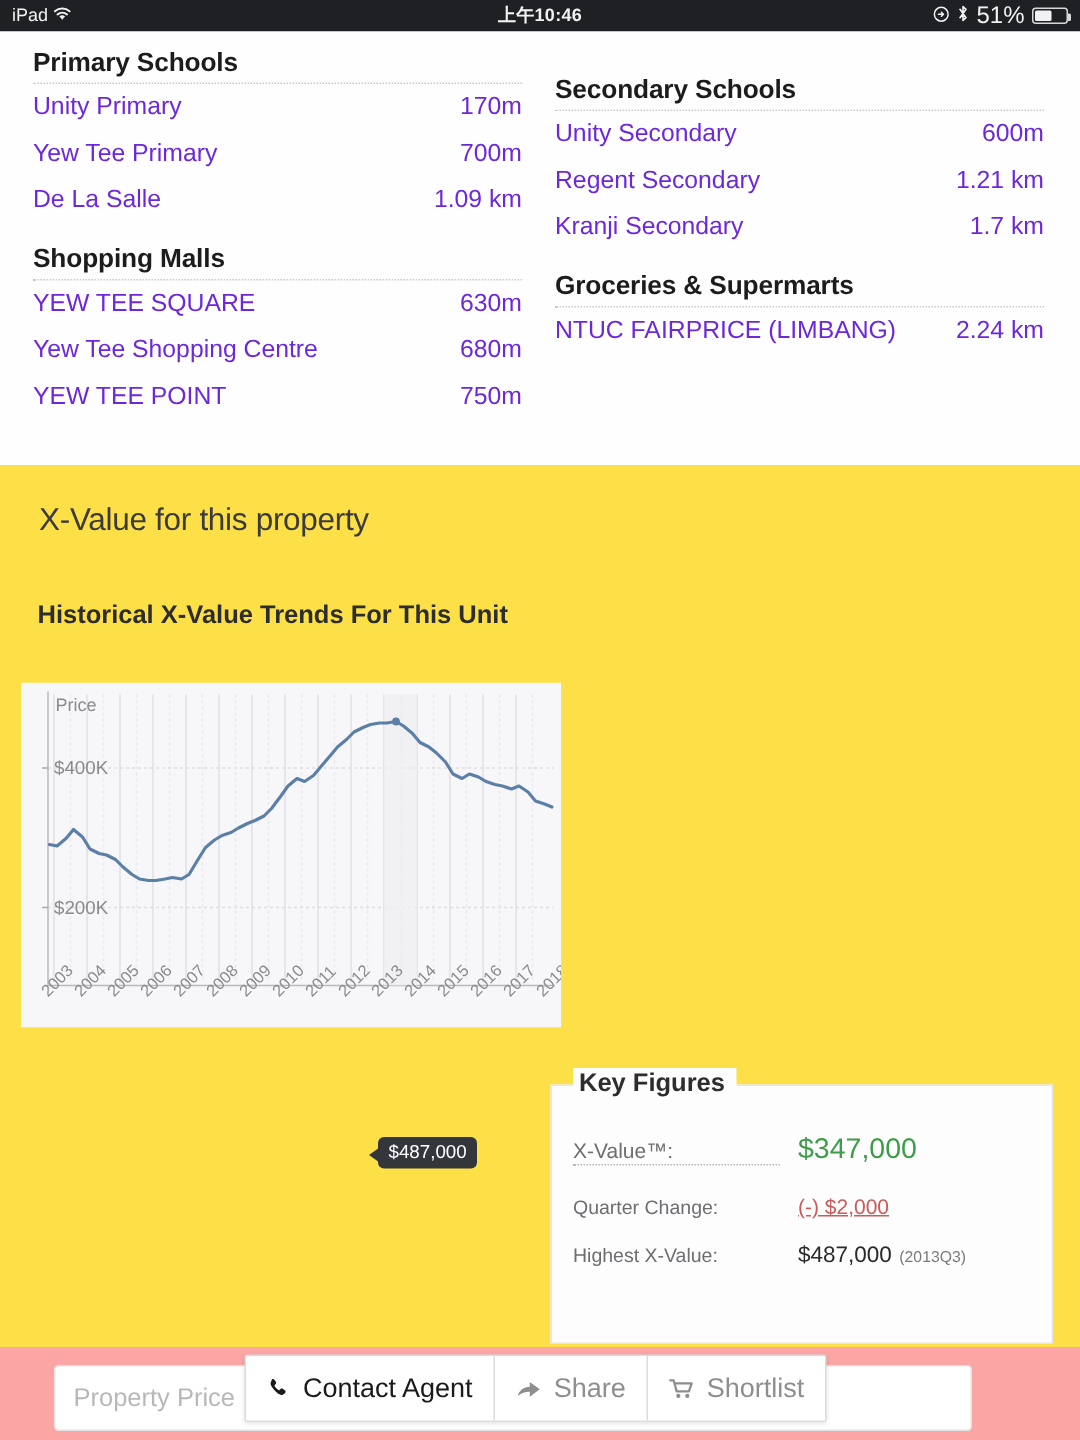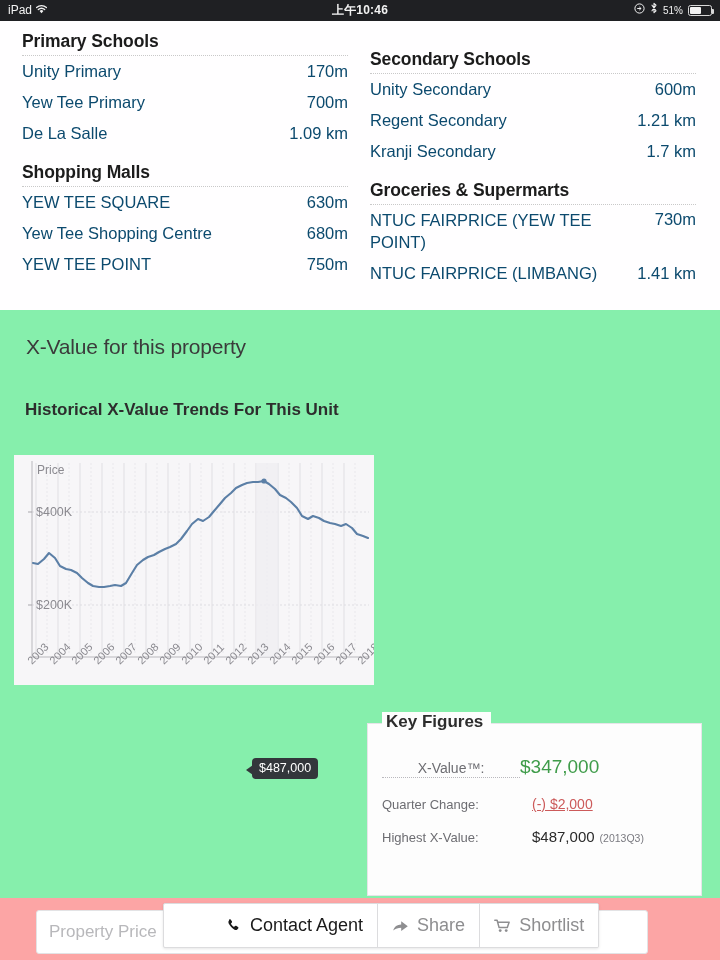--- a/index.html
+++ b/index.html
@@ -12,50 +12,50 @@
   #root { position: relative; width: 720px; height: 960px; }
 
   
   .statusbar {
     position: absolute; top: 0; left: 0; width: 720px; height: 21px;
     background: #1f2023; color: #f2f2f2;
     font-size: 12px; line-height: 21px;
   }
   .sb-left { position: absolute; left: 8px; top: 0; display: flex; align-items: center; gap: 3px; height: 21px;}
   .sb-center { position: absolute; left: 0; width: 720px; text-align: center; font-size: 12px; font-weight: bold; letter-spacing: .2px;}
-  .sb-right { position: absolute; right: 8px; top: 0; display: flex; align-items: center; gap: 5px; height: 21px; font-size: 10px;}
+  .sb-right { position: absolute; right: 8px; top: 0; display: flex; align-items: center; gap: 5px; height: 21px; font-size: 16px;}
   .batt { width: 24px; height: 11px; border: 1px solid #d8d8d8; border-radius: 2.5px; position: relative; display:inline-block; }
   .batt::after { content:""; position:absolute; right:-3px; top:3px; width:2px; height:5px; background:#d8d8d8; border-radius:0 1px 1px 0;}
   .batt i { position:absolute; left:1px; top:1px; bottom:1px; width:50%; background:#f2f2f2; border-radius:1px; display:block;}
 
   
   .amenities {
     position: absolute; top: 21px; left: 0; width: 720px; height: 289px;
     background: #fffeff; padding: 10px 22px 0 22px;
     display: flex; gap: 0;
   }
   .am-col { width: 326px; }
   .am-col.right { margin-left: 22px; margin-top: 18px; }
   .am-group { margin-bottom: 14px; }
   .am-title {
     font-size: 17.5px; font-weight: bold; color: #1c1c1c;
     padding-bottom: 3px; border-bottom: 1px dotted #c9c9c9;
     letter-spacing: -0.1px;
   }
   .am-row {
     display: flex; justify-content: space-between; align-items: baseline;
-    font-size: 16.5px; color: #0c4a6e; padding: 5px 0 4px 0; gap: 6px;
+    font-size: 16.5px; color: #6d28d9; padding: 5px 0 4px 0; gap: 6px;
   }
   .am-row .nm { line-height: 1.32; }
   .am-row .ds { white-space: nowrap; }
 
   
   .xvalue {
     position: absolute; top: 310px; left: 0; width: 720px; height: 588px;
-    background: #86efac;
+    background: #fde047;
   }
   .xv-heading {
     position: absolute; left: 26px; top: 25px;
     font-size: 21px; color: #3b3b3b; letter-spacing: -0.2px;
   }
   .chart-title {
     position: absolute; left: 25px; top: 88px; width: 330px;
     font-size: 17px; font-weight: bold; color: #2d2d2d; line-height: 1.38;
   }
 
@@ -88,21 +88,20 @@
     border: 1px solid #e3e3e5; border-radius: 3px; background: #ffffff;
     font-size: 17px; color: #b8b8bb; padding: 11px 12px;
   }
 
   
   .actionbar {
     position: absolute; left: 163px; top: 903px;
     display: flex; background: #ffffff;
     border: 1px solid #dcdcde; border-radius: 2px; overflow: hidden;
     box-shadow: 0 1px 3px rgba(0,0,0,.10);
-    padding-left: 48px;
   }
   .act {
     display: flex; align-items: center; gap: 8px;
     padding: 11px 14px; font-size: 18px; white-space: nowrap;
     border-right: 1px solid #dcdcde; background: #fff;
   }
   .act:last-child { border-right: none; }
   .act.primary { color: #1a1a1a; font-weight: normal; }
   .act.muted { color: #8e8e90; }
   .act svg { display: block; }
@@ -189,26 +188,22 @@
         <span class="ds">1.21 km</span>
       </div>
       <div class="am-row">
         <span class="nm">Kranji Secondary</span>
         <span class="ds">1.7 km</span>
       </div>
     </div>
     <div class="am-group">
       <div class="am-title">Groceries &amp; Supermarts</div>
       <div class="am-row">
-        <span class="nm" style="max-width:238px;">NTUC FAIRPRICE (YEW TEE POINT)</span>
-        <span class="ds" style="align-self:flex-start;">730m</span>
-      </div>
-      <div class="am-row">
         <span class="nm">NTUC FAIRPRICE (LIMBANG)</span>
-        <span class="ds">1.41 km</span>
+        <span class="ds">2.24 km</span>
       </div>
     </div>
   </div>
 </div>
 
 <div class="xvalue">
 
   <div class="xv-heading">X-Value for this property</div>
   <div class="chart-title">Historical X-Value Trends For This Unit</div>
 
@@ -293,23 +288,23 @@
       </g>
     </svg>
   </div>
 
   <div class="tooltip-peak">$487,000</div>
   <div class="tooltip-x">2013Q1</div>
 
   <div style="position:absolute; left:367px; top:413px; width:335px; height:173px; background:#fdfdfd; border:1px solid #e6e5e9;">
     <div style="position:absolute; left:14px; top:-12px; background:#fdfdfd; padding:0 8px 0 4px; font-size:17px; font-weight:bold; color:#2d2d2d;">Key Figures</div>
 
-    <div style="position:absolute; left:14px; top:32px; width:310px; display:flex; align-items:baseline;text-align:center;">
+    <div style="position:absolute; left:14px; top:32px; width:310px; display:flex; align-items:baseline;">
       <span style="width:138px; font-size:14px; color:#6d6d72; border-bottom:1px dotted #b9b8bd; padding-bottom:1px;">X-Value™:</span>
-      <span style="font-size:19px; color:#3f9c4a; ">$347,000</span>
+      <span style="font-size:19px; color:#3f9c4a; margin-left:12px;">$347,000</span>
     </div>
 
     <div style="position:absolute; left:14px; top:72px; width:310px; display:flex; align-items:baseline;">
       <span style="width:138px; font-size:13px; color:#6d6d72;">Quarter Change:</span>
       <span style="font-size:14px; color:#cc5a5a; margin-left:12px;text-decoration:underline;">(-) $2,000</span>
     </div>
 
     <div style="position:absolute; left:14px; top:104px; width:310px; display:flex; align-items:baseline;">
       <span style="width:138px; font-size:13px; color:#6d6d72;">Highest X-Value:</span>
       <span style="font-size:15px; color:#2a2a2a; margin-left:12px;">$487,000</span>

